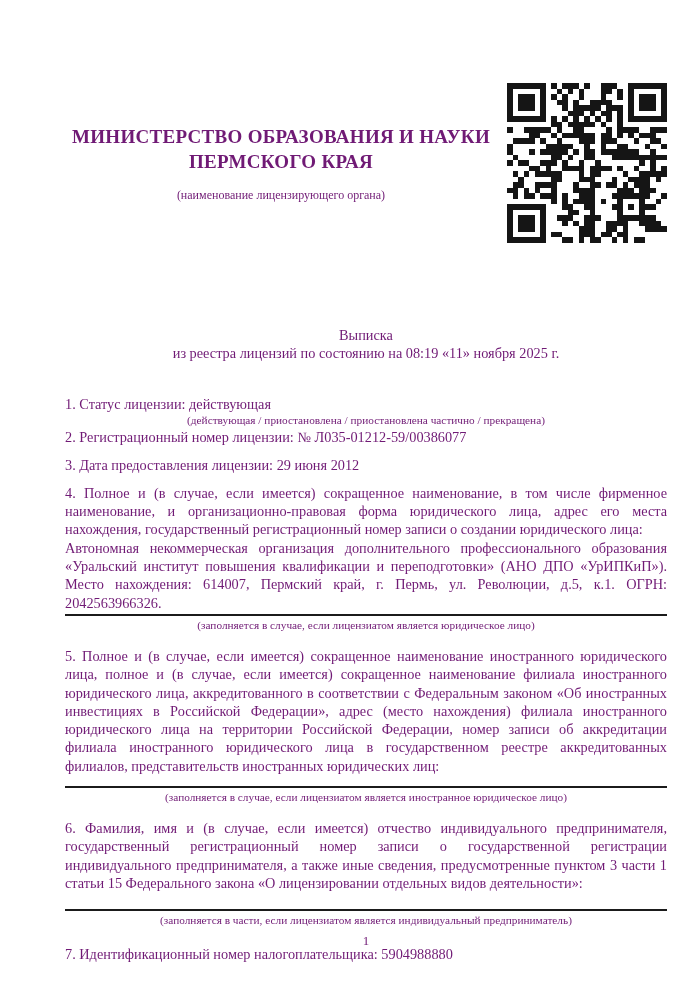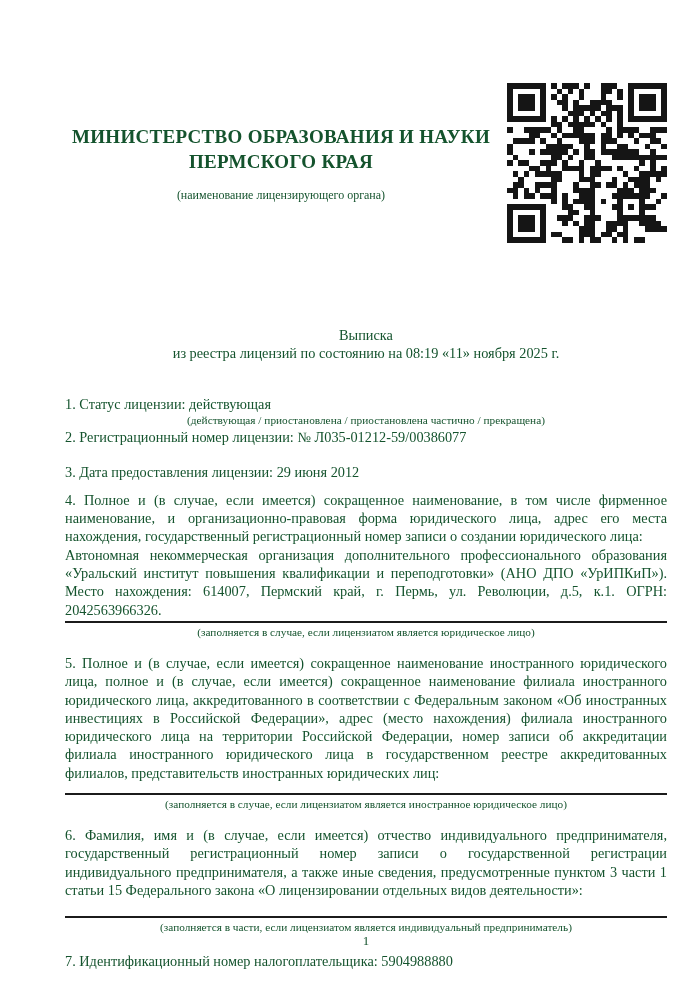--- a/index.html
+++ b/index.html
@@ -5,21 +5,21 @@
   html, body { margin: 0; padding: 0; background: #e8e8e8; }
   .page {
     position: relative;
     width: 700px;
     height: 989px;
     margin: 0 auto;
     background: #ffffff;
     box-sizing: border-box;
     padding: 83px 33px 0 65px;
     font-family: "Liberation Serif", "DejaVu Serif", serif;
-    color: #14532d;
+    color: #701a75;
     overflow: hidden;
   }
 
   
   .header-row {
     display: flex;
     align-items: center;
     height: 160px;
   }
   .title-block {
@@ -59,21 +59,21 @@
     line-height: 18.3px;
   }
   .just { text-align: justify; }
   .item-caption {
     text-align: center;
     font-size: 11.3px;
     line-height: 15px;
   }
   .mt-i1 { margin-top: 33px; }
   .mt-i2 { }
-  .mt-i3 { margin-top: 16px; }
+  .mt-i3 { margin-top: 9px; }
   .mt-i4 { margin-top: 10px; }
   .mt-i5 { margin-top: 14px; }
   .mt-i6 { margin-top: 14px; }
   .mt-i7 { margin-top: 17px; }
 
   .fill-rule {
     border: none;
     border-top: 2px solid #1b1b1b;
     margin: 2px 0 2px 0;
   }

